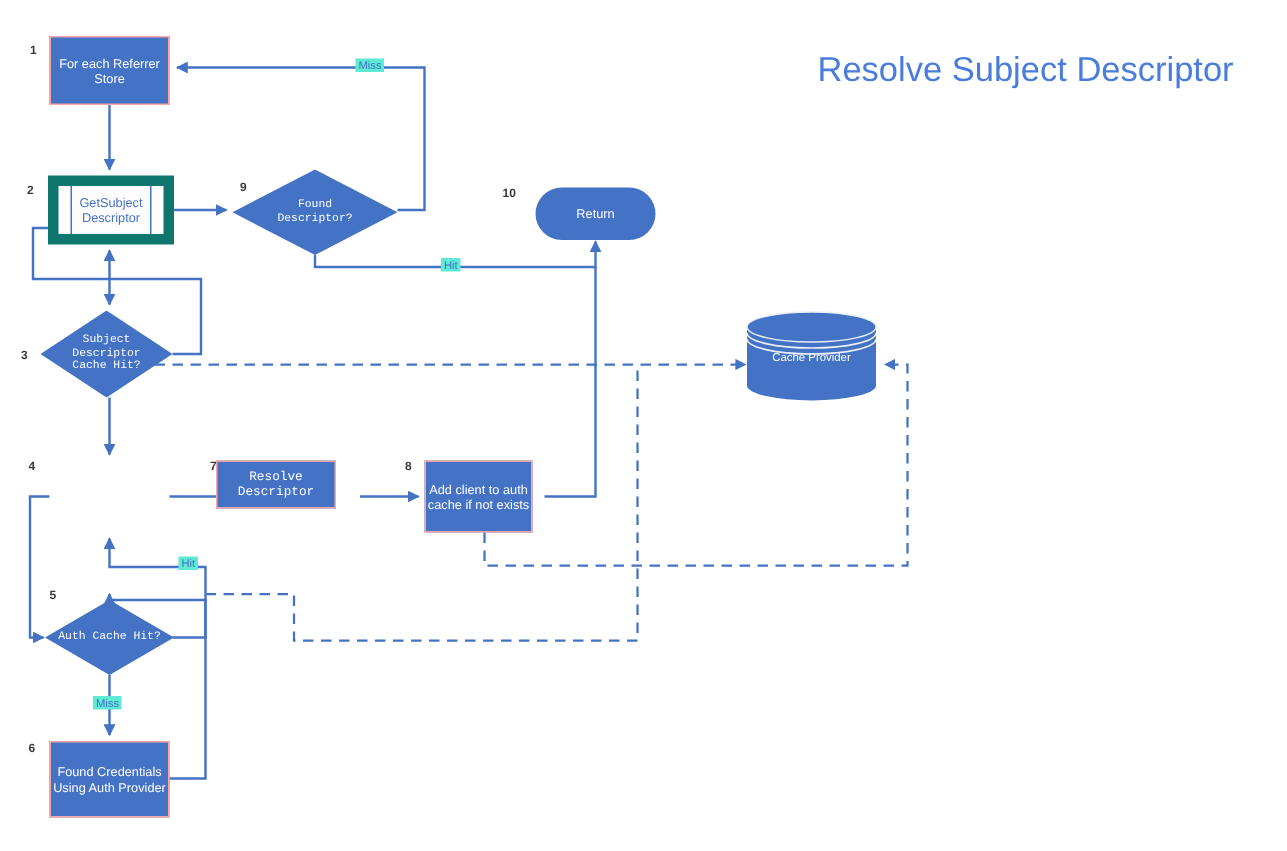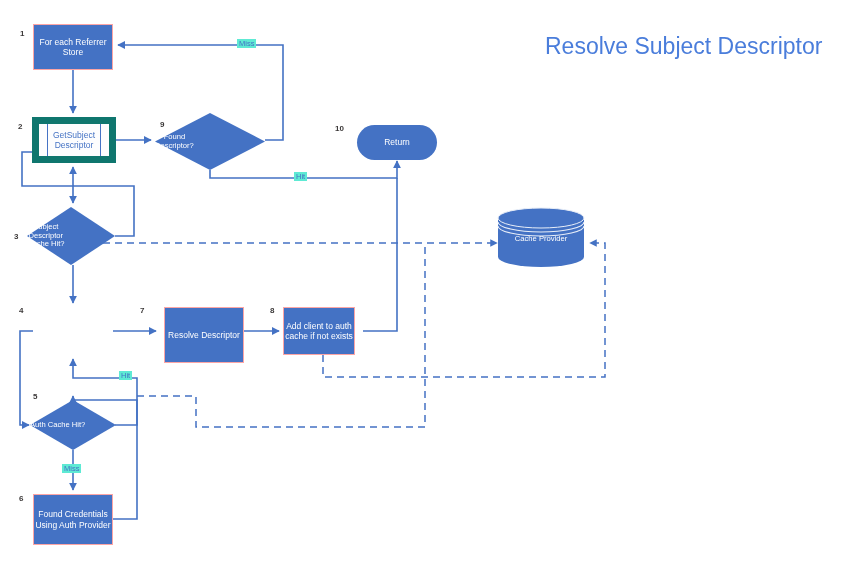--- a/index.html
+++ b/index.html
@@ -17,22 +17,22 @@
   
   .predef{background:#fdfdfe;border:7px solid #0f766e;color:#4472c4;font-size:8.5px;}
   .predef .bar{position:absolute;top:0;bottom:0;width:1px;background:#4472c4;}
   .predef .bar.l{left:8px;}
   .predef .bar.r{right:8px;}
   
   .term{background:#4472c4;color:#ffffff;font-size:8.5px;border-radius:999px;}
   
   .diamond{position:absolute;}
   .diamond .dtext{position:absolute;left:0;top:0;right:0;bottom:0;
-      display:flex;align-items:center;justify-content:flex-start;text-align:center;
-      color:#ffffff;font-size:7.6px;line-height:1.16;}
+      display:flex;align-items:center;justify-content:center;text-align:center;
+      color:#ffffff;font-size:7.6px;line-height:1.16;font-family:Liberation Mono, monospace;}
   
   .cyl{position:absolute;}
   .cyl .ctext{position:absolute;left:0;right:0;top:50%;transform:translateY(-50%);
       text-align:center;color:#ffffff;font-size:7.6px;}
 
   
   .num{position:absolute;font-size:8px;color:#3b3838;font-weight:bold;}
 
   
   .elabel{position:absolute;font-size:7.5px;color:#4472c4;background:#5eead4;
@@ -141,21 +141,21 @@
   <div class="num" style="left:33px;top:392px;">5</div>
 
   <div class="node proc" style="left:33px;top:494px;width:80px;height:51px;">
     <span class="lbl">
       <span>Found Credentials</span><br>
       <span>Using Auth Provider</span>
     </span>
   </div>
   <div class="num" style="left:19px;top:494px;">6</div>
 
-  <div class="node proc" style="left:164px;top:307px;width:80px;height:56px;">
+  <div class="node proc" style="left:144px;top:307px;width:80px;height:32px;font-family:Liberation Mono, monospace;">
     <span class="lbl">Resolve Descriptor</span>
   </div>
   <div class="num" style="left:140px;top:306px;">7</div>
 
   <div class="node proc" style="left:283px;top:307px;width:72px;height:48px;">
     <span class="lbl">
       <span>Add client to auth</span><br>
       <span>cache if not exists</span>
     </span>
   </div>

